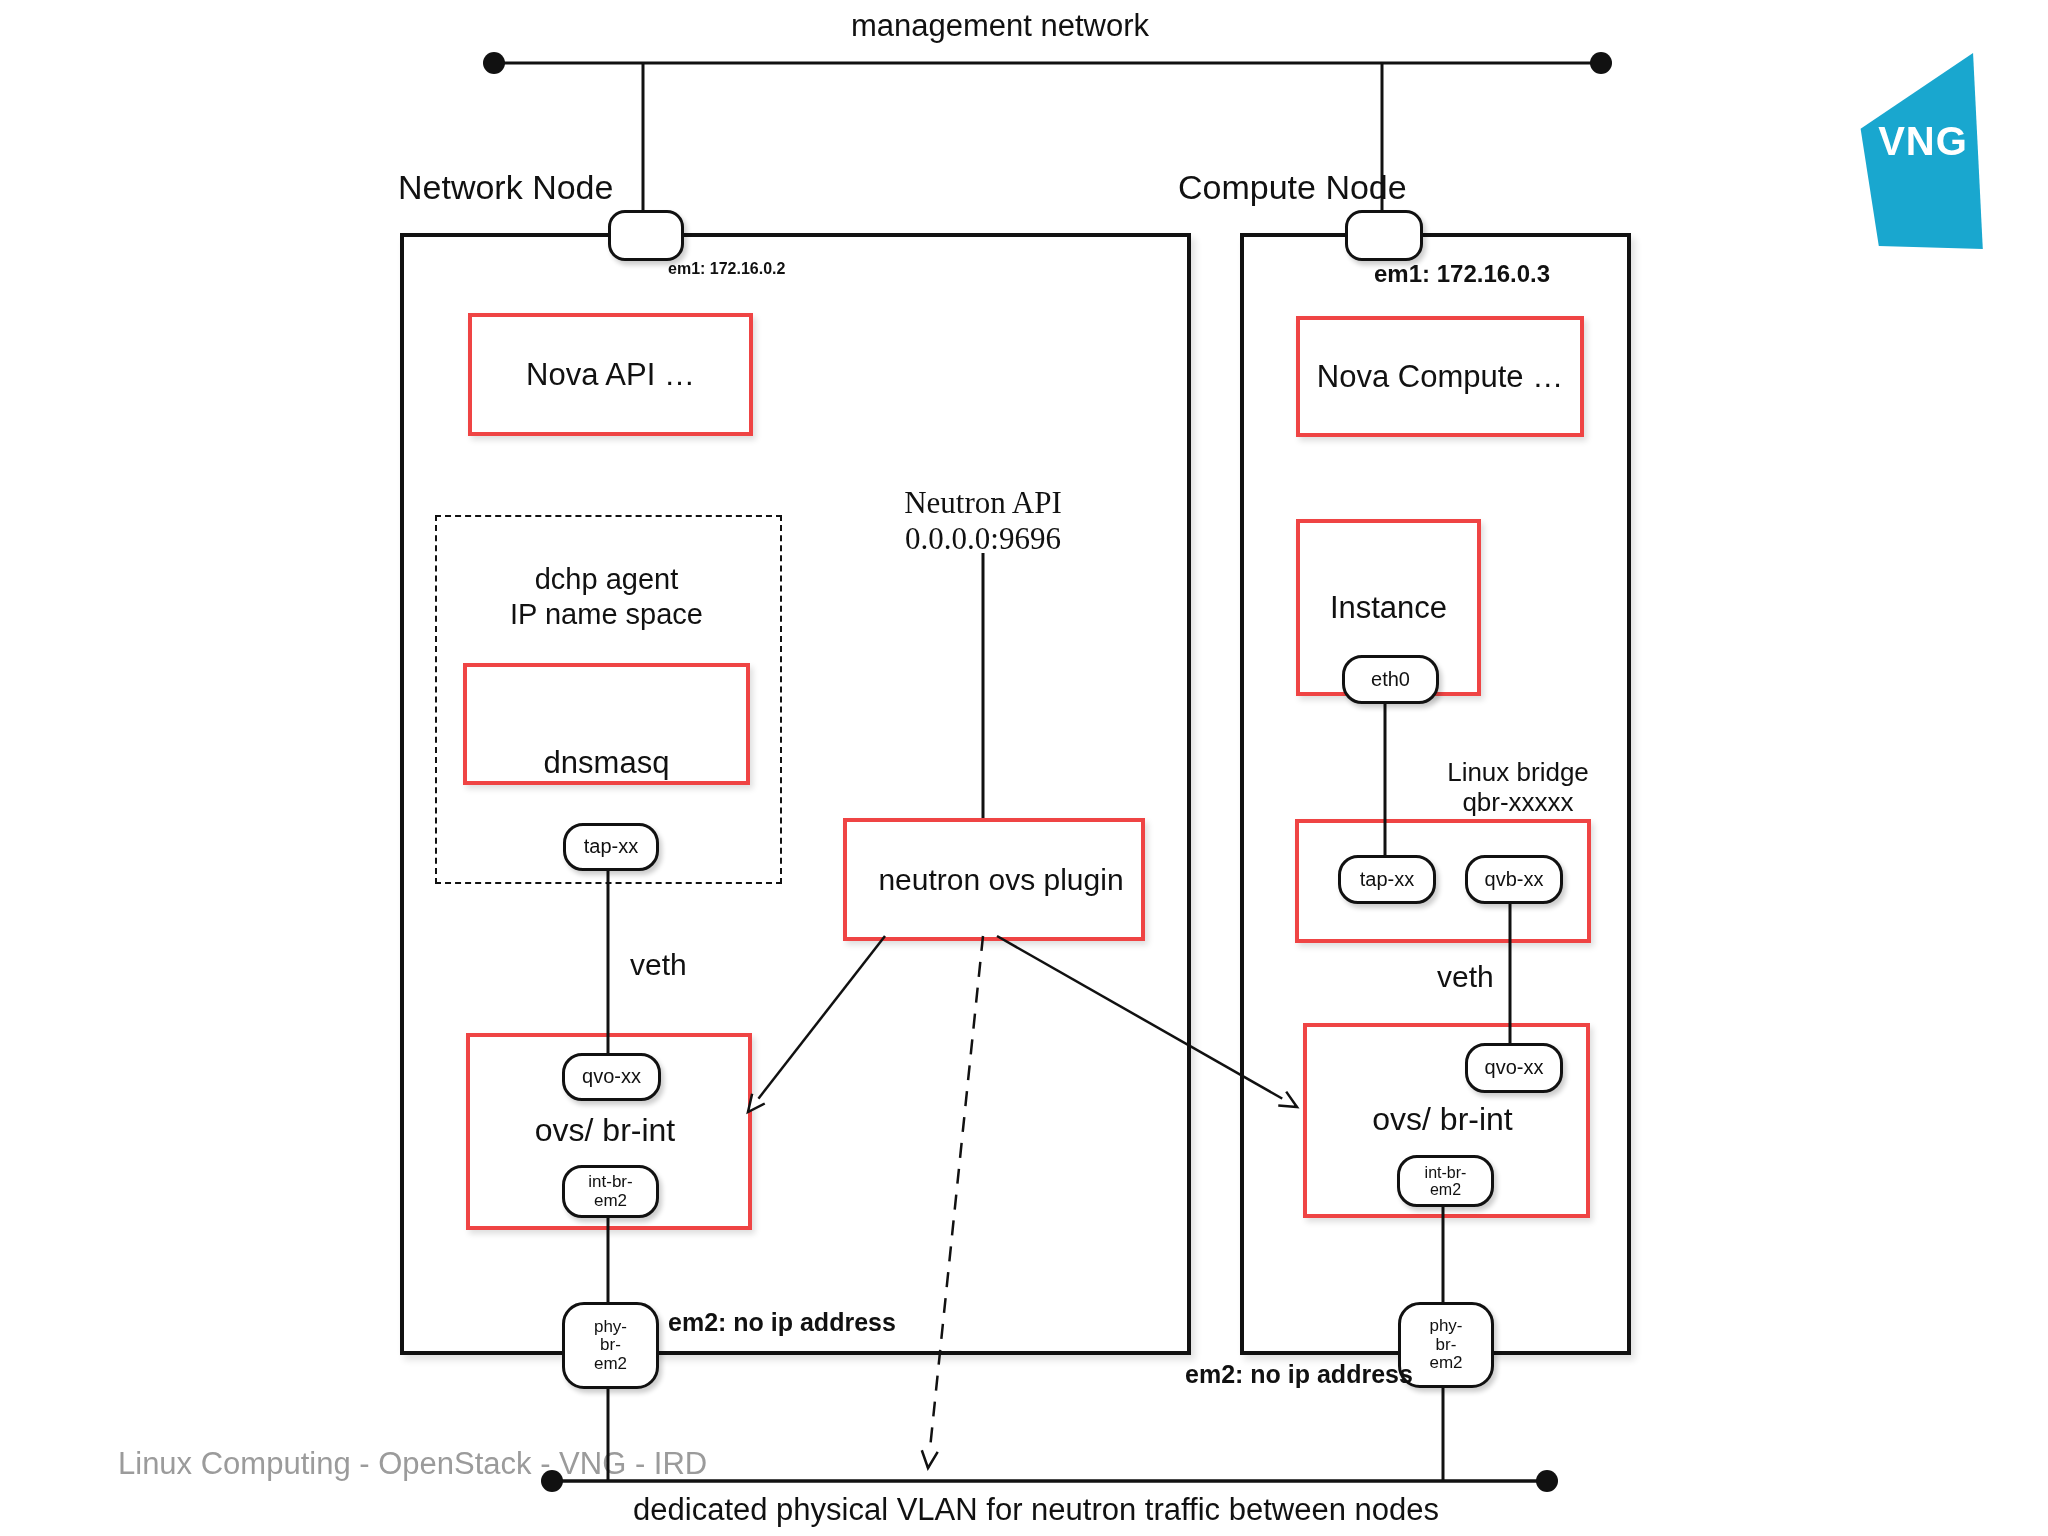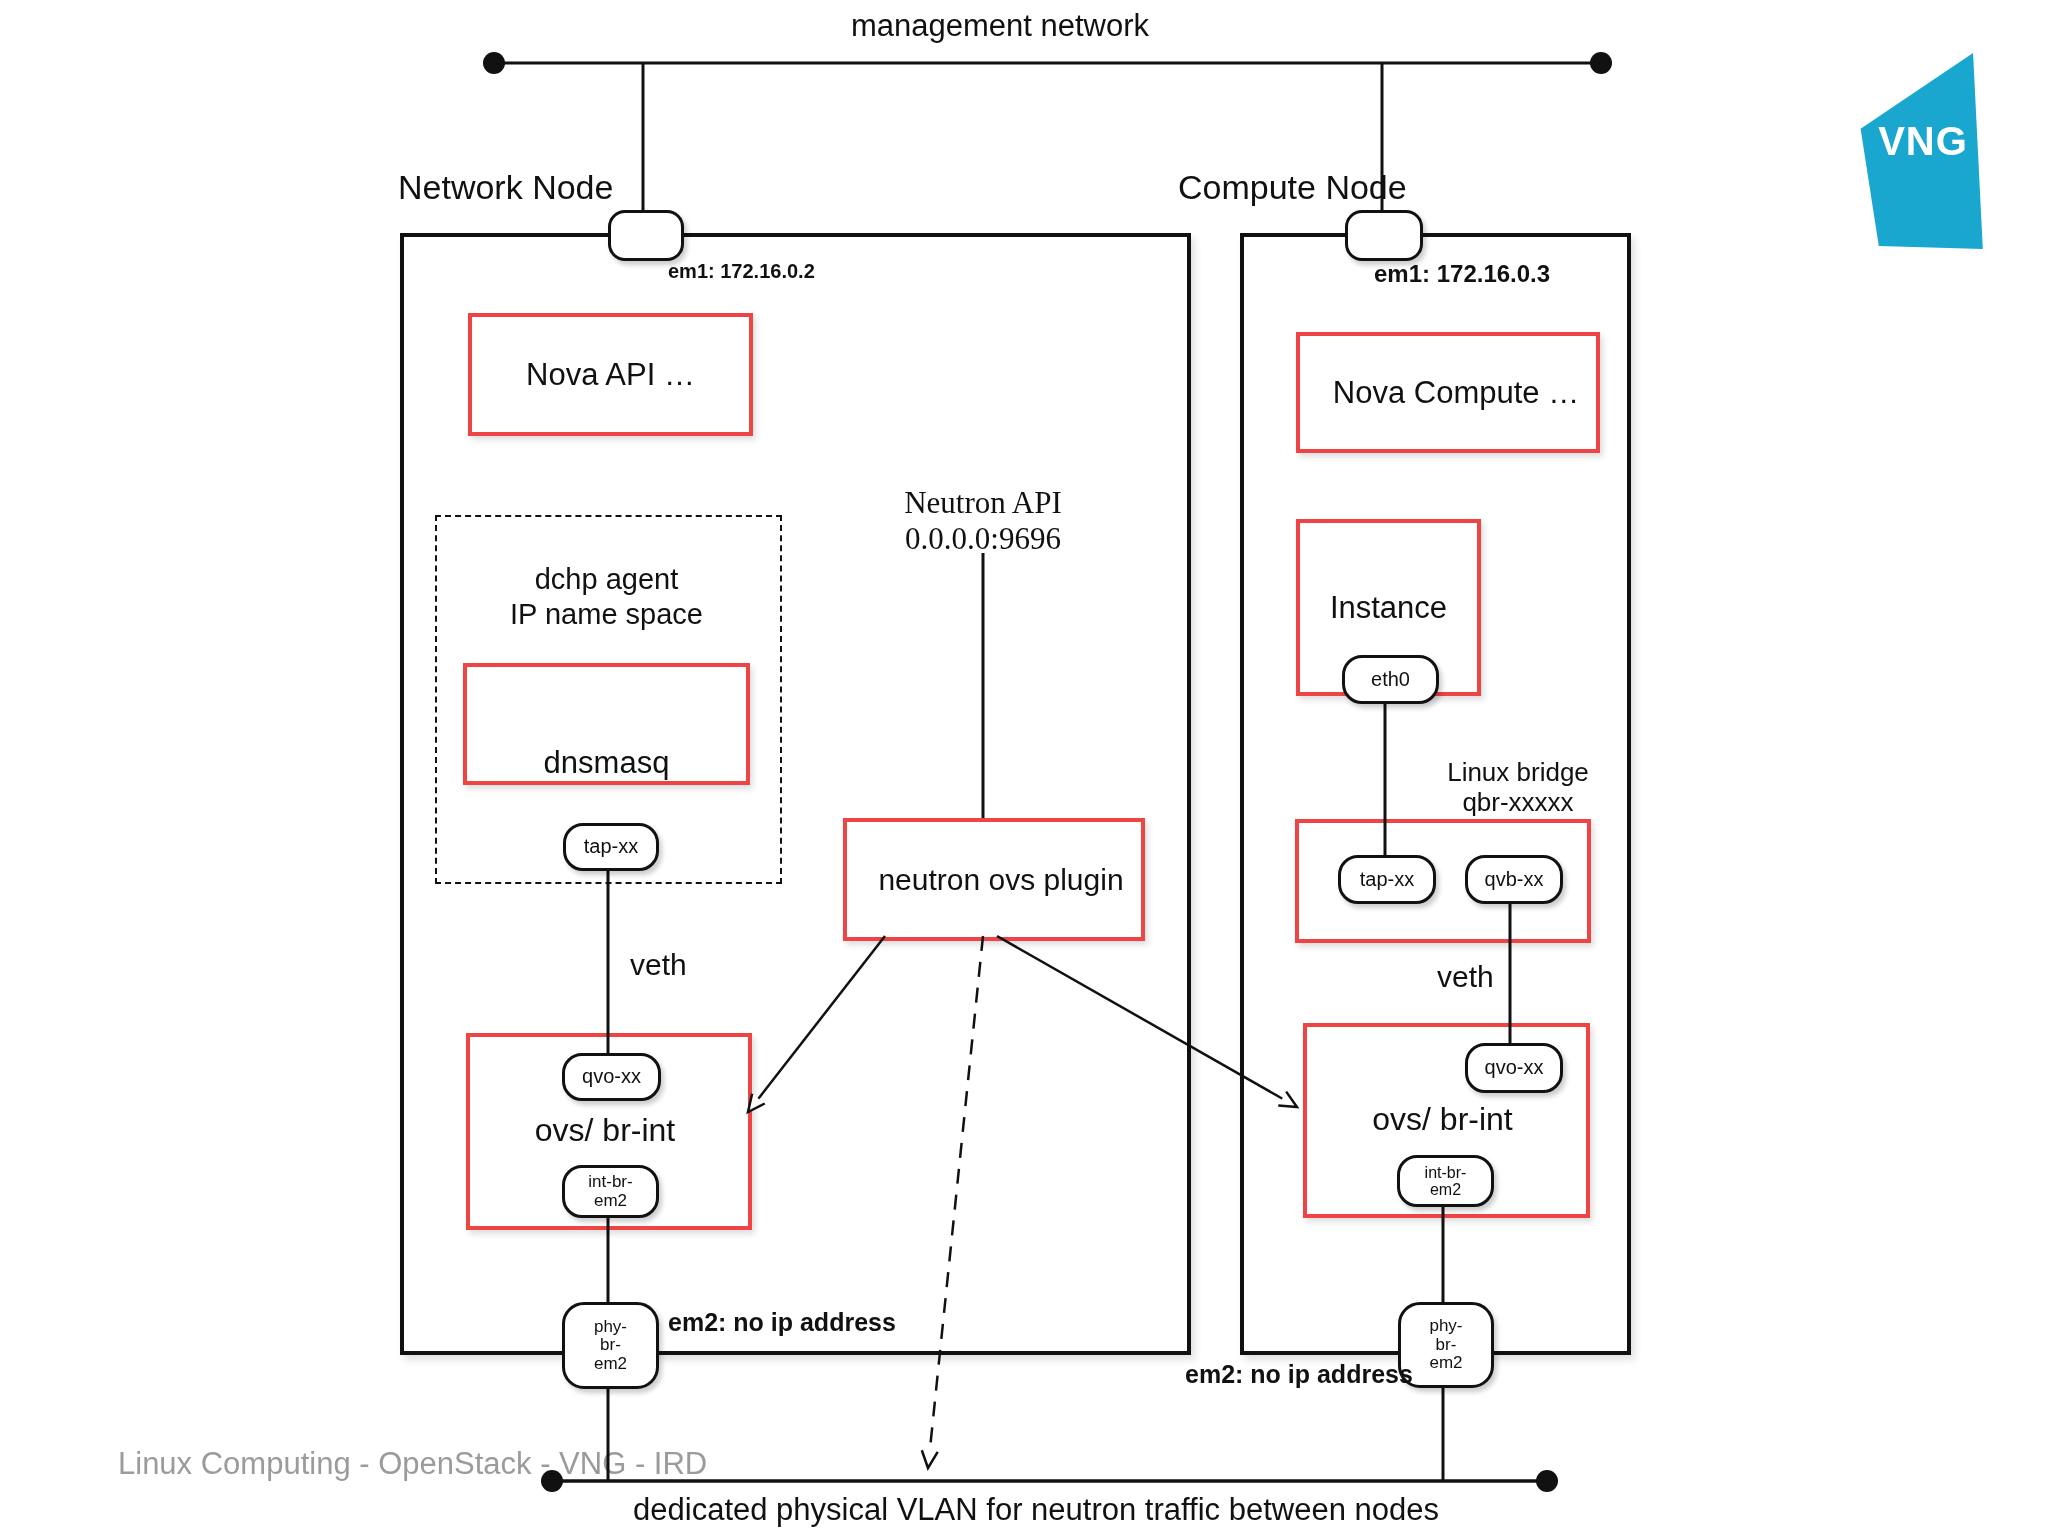--- a/index.html
+++ b/index.html
@@ -45,21 +45,21 @@
   <div class="lbl" style="left:466px;top:1112px;width:278px;font-size:32px;text-align:center;">ovs/ br-int</div>
 
   <div class="box" style="left:843px;top:818px;width:280px;height:115px;font-size:30px;padding-left:14px;">
     <span>neutron ovs plugin</span>
   </div>
   <div class="lbl ctr" style="left:833px;top:485px;width:300px;font-size:31px;line-height:36px;z-index:6;font-family:Liberation Serif, serif;">
     <div>Neutron API</div>
     <div>0.0.0.0:9696</div>
   </div>
 
-  <div class="box" style="left:1296px;top:332px;width:280px;height:113px;font-size:31px;padding-left:16px;">
+  <div class="box" style="left:1296px;top:316px;width:280px;height:113px;font-size:31px;">
     <span>Nova Compute …</span>
   </div>
   <div class="box" style="left:1296px;top:519px;width:177px;height:169px;font-size:31px;">
     <span>Instance</span>
   </div>
   <div class="lbl ctr" style="left:1408px;top:757px;width:220px;font-size:26px;line-height:30px;">
     <div>Linux bridge</div>
     <div>qbr-xxxxx</div>
   </div>
   <div class="box" style="left:1295px;top:819px;width:288px;height:116px;"></div>
@@ -133,21 +133,21 @@
   </div>
   <div class="pill" style="left:1398px;top:1302px;width:90px;height:80px;border-radius:22px;font-size:17px;">
     <span>phy-</span>
     <span>br-</span>
     <span>em2</span>
   </div>
 
   <div class="lbl" style="left:820px;top:8px;width:360px;font-size:31px;text-align:center;">management network</div>
   <div class="lbl" style="left:398px;top:168px;font-size:34px;">Network Node</div>
   <div class="lbl" style="left:1178px;top:168px;font-size:34px;">Compute Node</div>
-  <div class="lbl bold" style="left:668px;top:260px;font-size:20px;">em1: 172.16.0.2</div>
+  <div class="lbl bold" style="left:668px;top:260px;font-size:16px;">em1: 172.16.0.2</div>
   <div class="lbl bold" style="left:1374px;top:260px;font-size:24px;">em1: 172.16.0.3</div>
   <div class="lbl" style="left:630px;top:948px;font-size:30px;">veth</div>
   <div class="lbl" style="left:1437px;top:960px;font-size:30px;">veth</div>
   <div class="lbl bold" style="left:668px;top:1308px;font-size:25px;">em2: no ip address</div>
   <div class="lbl bold" style="left:1185px;top:1360px;font-size:25px;">em2: no ip address</div>
   <div class="lbl" style="left:524px;top:1492px;width:1024px;font-size:31px;text-align:center;">dedicated physical VLAN for neutron traffic between nodes</div>
   <div class="lbl" style="left:118px;top:1446px;font-size:31px;color:#9b9b9b;z-index:0;">Linux Computing - OpenStack - VNG - IRD</div>
 
   <div id="vng-logo">
     <span>VNG</span>

